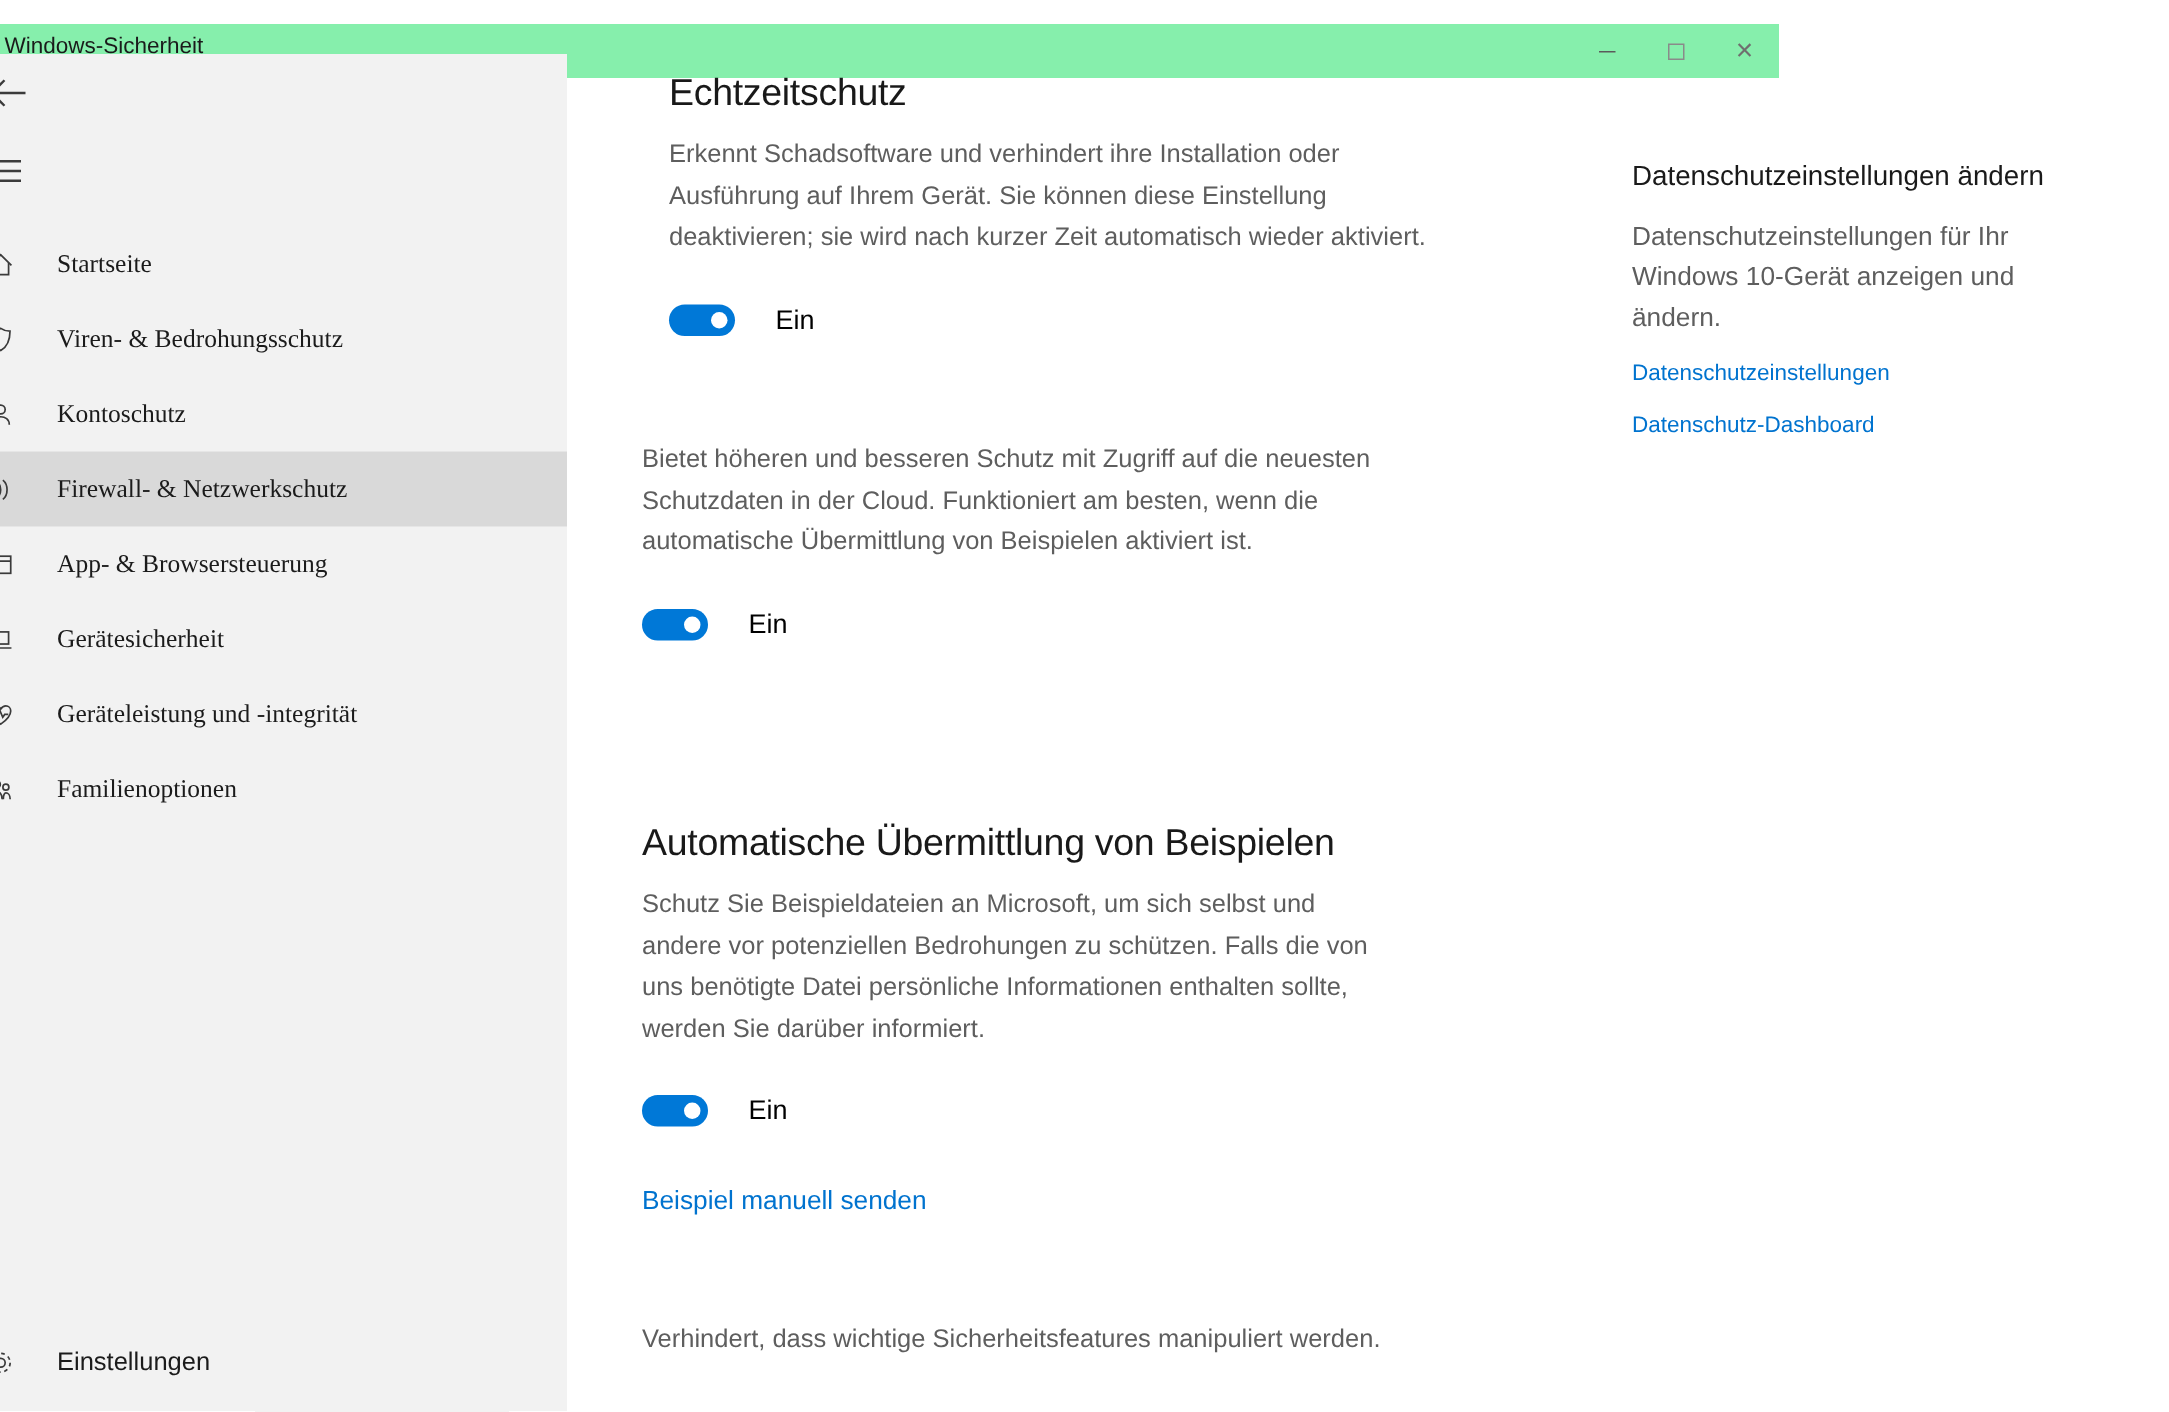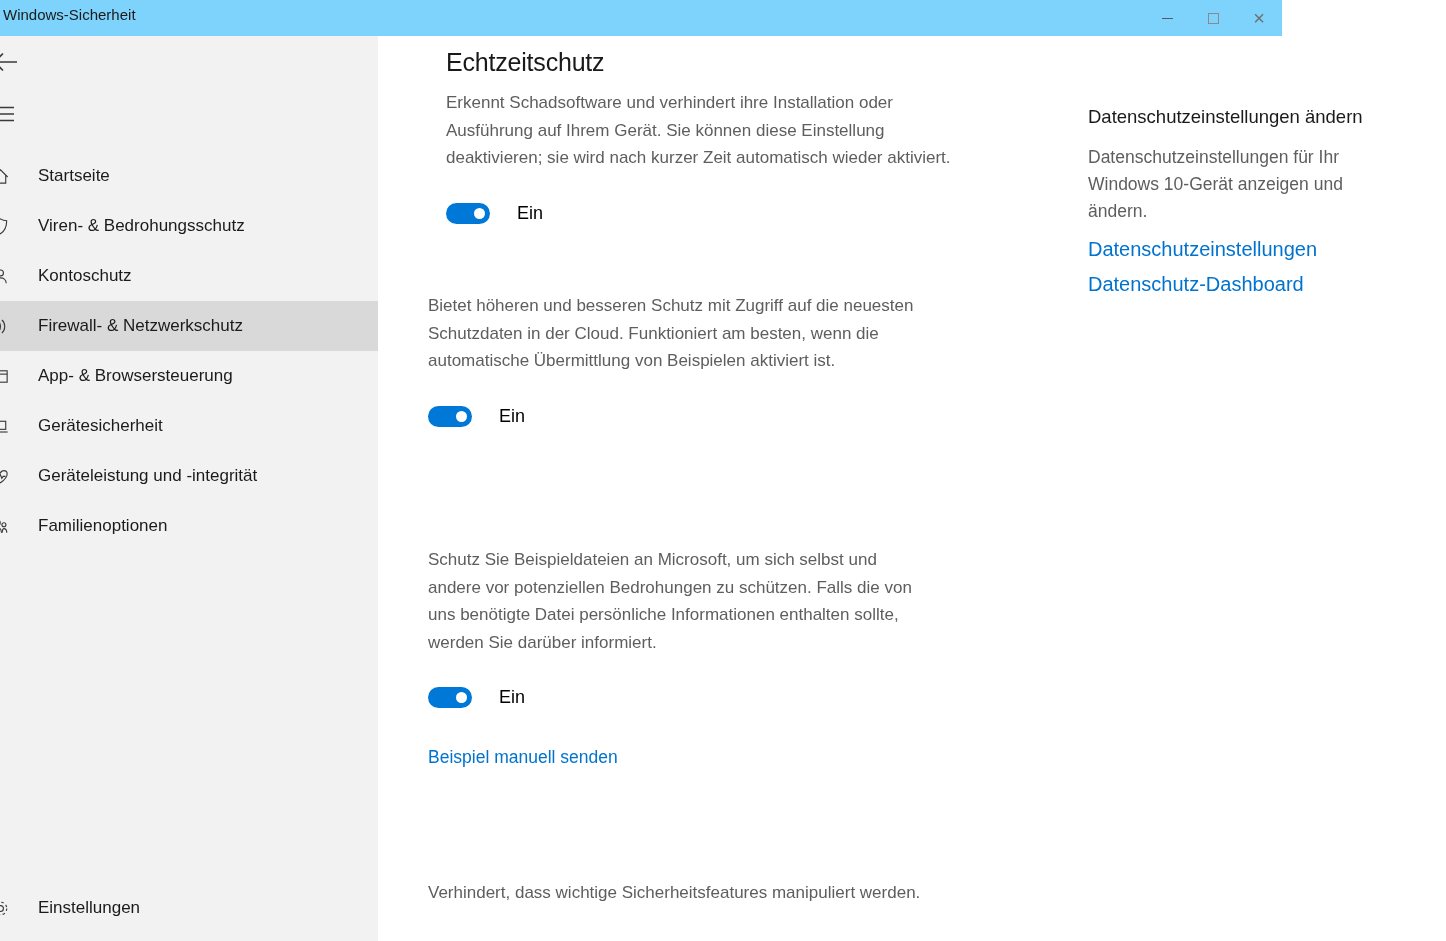--- a/index.html
+++ b/index.html
@@ -4,38 +4,38 @@
 <style>
   * { margin:0; padding:0; box-sizing:border-box; }
   html,body { background:#fff; }
   body { font-family:"Liberation Sans", sans-serif; color:#191919; }
   #app {
     position:relative; width:1446px; height:941px;
     background:#ffffff; overflow:hidden;
   }
 
   
-  .titlebar { position:absolute; left:0; top:0; width:1282px; height:36px; background:#7dd3fc; }
+  .titlebar { position:absolute; left:0; top:16px; width:1186px; height:36px; background:#86efac; }
   .app-title { position:absolute; left:3px; top:6px; font-size:15px; color:#1a1a1a; white-space:nowrap; }
   .caption-buttons { position:absolute; right:0; top:0; height:36px; display:flex; }
   .caption-btn { width:46px; height:36px; display:flex; align-items:center; justify-content:center; cursor:default; }
   .min-glyph { width:11px; height:0; border-top:1px solid #5a5a5a; }
   .max-glyph { width:11px; height:11px; border:1px solid #8a8a8a; }
   .close-glyph { font-size:20px; line-height:20px; color:#6f6f6f; font-weight:400; }
 
   
   .sidebar {
     position:absolute; left:0; top:36px; width:378px; height:905px;
     background:#f2f2f2; overflow:hidden;
   }
   .icon-btn { position:absolute; left:-9px; width:28px; height:28px; }
   .icon-btn svg { display:block; }
   .back-btn { top:12px; }
   .menu-btn { top:66px; }
-  .nav { position:absolute; left:0; top:115px; width:378px; }
+  .nav { position:absolute; left:0; top:115px; width:378px;font-family:Liberation Serif, serif; }
   .nav-item {
     position:relative; height:50px; display:flex; align-items:center;
     font-size:17px; color:#1b1b1b; cursor:default; white-space:nowrap;
   }
   .nav-item.selected { background:#d9d9d9; }
   .nav-icon { width:47px; margin-left:-9px; flex:0 0 auto; display:flex; align-items:center; }
   .nav-icon svg { display:block; }
   .nav-bottom { position:absolute; left:0; bottom:8px; width:378px; }
 
   
@@ -59,21 +59,21 @@
     position:absolute; top:5px; right:5px; width:11px; height:11px;
     border-radius:50%; background:#ffffff;
   }
   .toggle-label { margin-left:27px; font-size:18px; color:#000000; }
   .link { display:inline-block; margin-top:39px; font-size:17.5px; color:#0073cf; cursor:pointer; text-decoration:none; }
 
   
   .aside { position:absolute; left:1088px; top:104px; width:302px; }
   .aside h3 { font-size:18.5px; font-weight:400; color:#1a1a1a; line-height:26px; margin:0 0 14px 0; white-space:nowrap; }
   .aside p { font-size:17.5px; line-height:27px; color:#5e5e5e; white-space:pre-line; margin:0 0 12px 0; }
-  .aside .aside-link { display:block; font-size:20px; line-height:24px; color:#0073cf; margin-bottom:11px; cursor:pointer; text-decoration:none; }
+  .aside .aside-link { display:block; font-size:15px; line-height:24px; color:#0073cf; margin-bottom:11px; cursor:pointer; text-decoration:none; }
 </style>
 </head>
 <body>
 
 <div id="app">
 
   <div class="titlebar">
     <div class="app-title">Windows-Sicherheit</div>
     <div class="caption-buttons">
       <div class="caption-btn">
@@ -223,20 +223,21 @@
 automatische Übermittlung von Beispielen aktiviert ist.</p>
       <div class="toggle-row">
         <div class="toggle">
           <div class="knob"></div>
         </div>
         <span class="toggle-label">Ein</span>
       </div>
     </div>
 
     <div class="section sec-3">
+      <h2>Automatische Übermittlung von Beispielen</h2>
       <p>Schutz Sie Beispieldateien an Microsoft, um sich selbst und
 andere vor potenziellen Bedrohungen zu schützen. Falls die von
 uns benötigte Datei persönliche Informationen enthalten sollte,
 werden Sie darüber informiert.</p>
       <div class="toggle-row">
         <div class="toggle">
           <div class="knob"></div>
         </div>
         <span class="toggle-label">Ein</span>
       </div>

